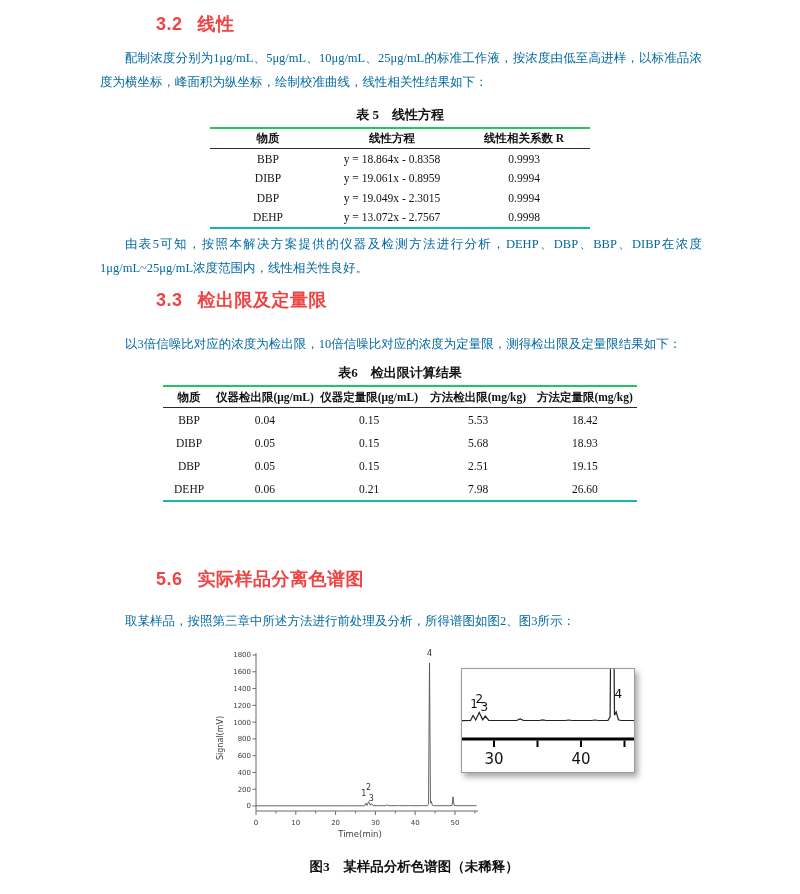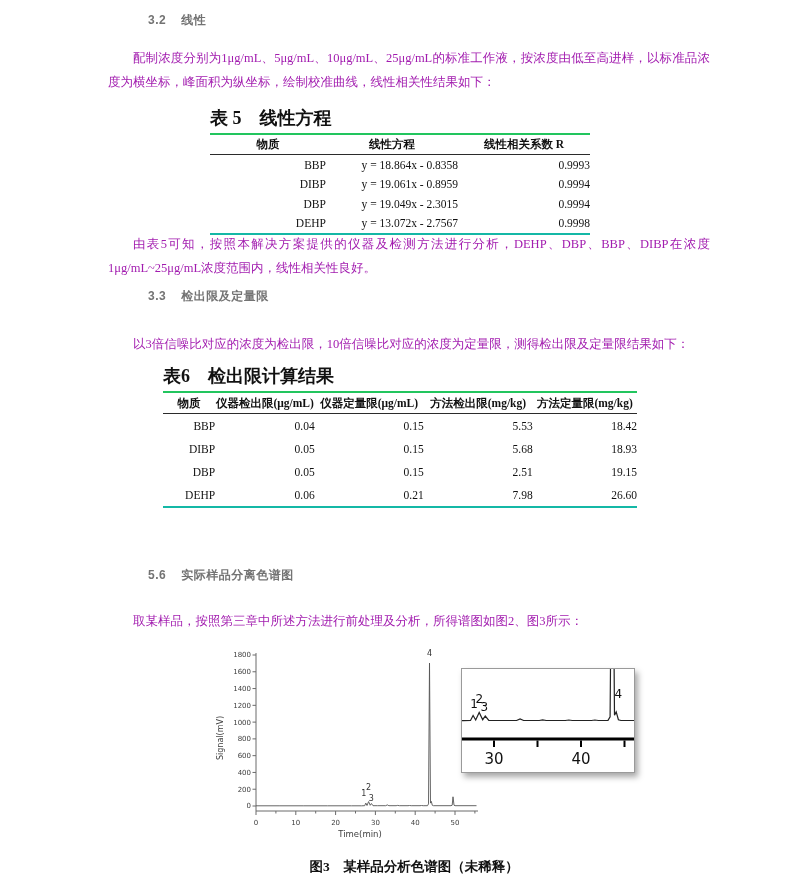--- a/index.html
+++ b/index.html
@@ -1,29 +1,29 @@
 <!DOCTYPE html>
 <html><head>
 <meta charset="utf-8">
 <style>
   html,body{margin:0;padding:0;}
   body{background:#ffffff;font-family:"Liberation Serif","DejaVu Serif",serif;}
   .page{position:relative;width:800px;height:894px;background:#ffffff;overflow:hidden;}
-  .sec{position:absolute;left:148px;display:flex;align-items:baseline;gap:15px;
+  .sec{position:absolute;left:156px;display:flex;align-items:baseline;gap:15px;
        font-family:"Liberation Sans","DejaVu Sans",sans-serif;font-weight:700;
-       font-size:12px;color:#737373;letter-spacing:.5px;}
-  .para{position:absolute;left:108px;width:602px;font-size:12.5px;color:#a21caf;
+       font-size:18px;color:#ef4444;letter-spacing:.5px;}
+  .para{position:absolute;left:100px;width:602px;font-size:12.5px;color:#0369a1;
         line-height:24px;text-align:justify;text-indent:2em;}
   .tblwrap{position:absolute;}
-  .tbl-title{text-align:left;font-weight:700;font-size:18px;color:#111;margin-bottom:3px;}
+  .tbl-title{text-align:center;font-weight:700;font-size:13px;color:#111;margin-bottom:3px;}
   table.datatable{border-collapse:collapse;width:100%;table-layout:fixed;font-size:11.5px;color:#111;}
   table.datatable thead tr{border-top:2px solid #22c55e;border-bottom:1.5px solid #2b2b2b;}
   table.datatable tbody tr:last-child{border-bottom:2px solid #14b8a6;}
   table.datatable th{font-weight:700;text-align:center;padding:0;}
-  table.datatable td{text-align:right;padding:0;}
+  table.datatable td{text-align:center;padding:0;}
   #t5 th{height:19px;} #t5 td{height:19.5px;}
   #t6 th{height:20px;} #t6 td{height:23px;}
   .chart{position:absolute;left:210px;top:648px;}
   .inset{position:absolute;left:461px;top:668px;width:172px;height:103px;background:#ffffff;
          border:1px solid #9a9a9a;box-shadow:3px 4px 6px rgba(0,0,0,0.35);}
   .caption{position:absolute;left:114px;top:858px;width:600px;text-align:center;
            font-weight:700;font-size:13.5px;color:#111;}
 </style>
 </head>
 <body>

